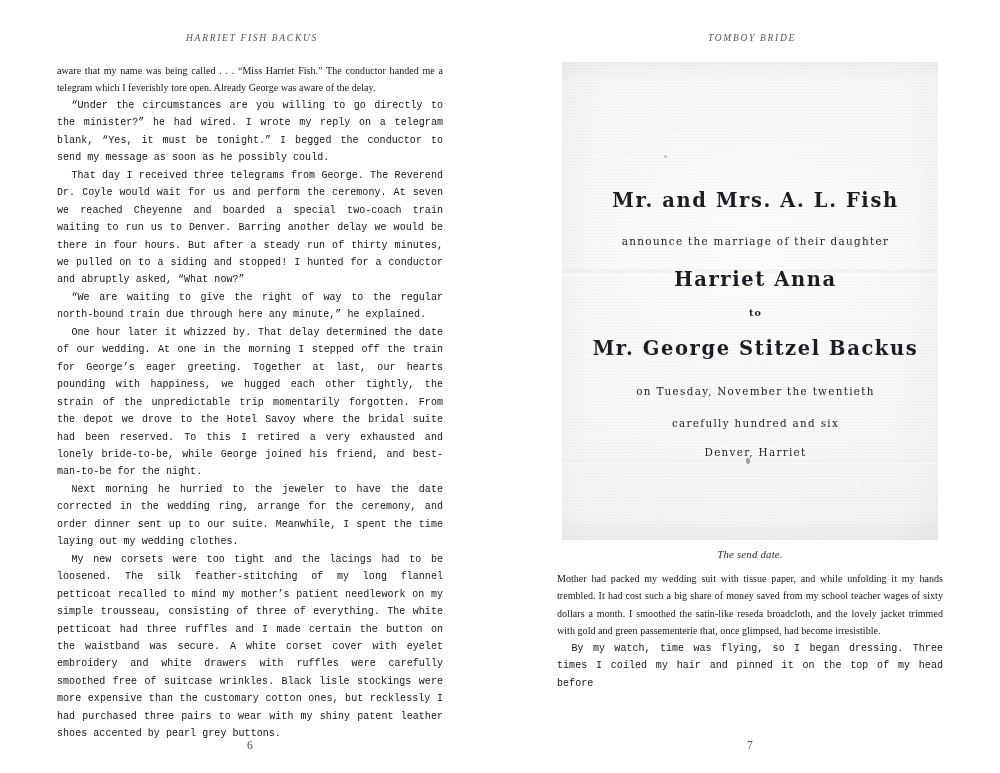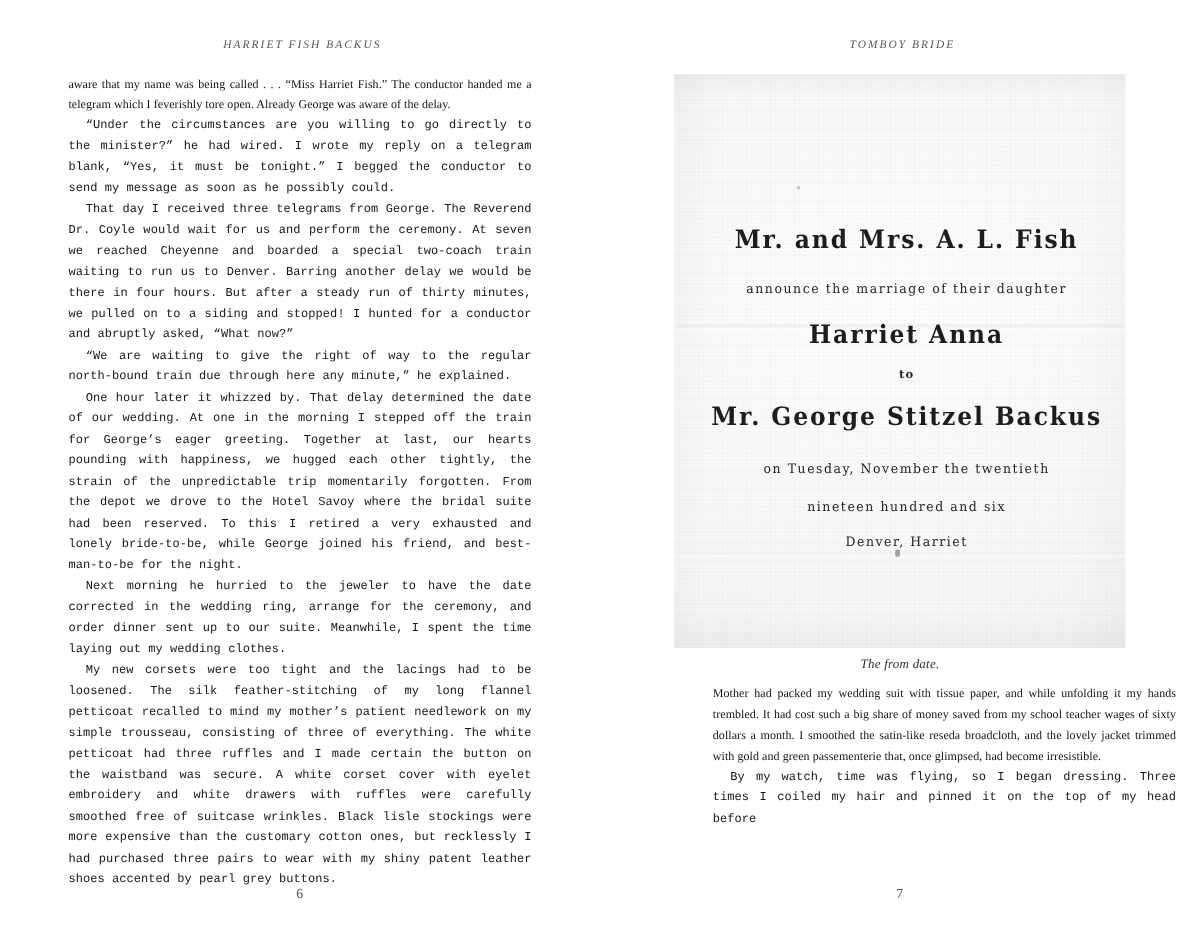--- a/index.html
+++ b/index.html
@@ -188,21 +188,20 @@
     font-size: 10.8px;
     color: #2c2c32;
     letter-spacing: .2px;
   }
 
   .column-lower {
     position: absolute;
     left: 57px;
     width: 386px;
     top: 570px;
-    margin-left: 37px;
   }
 </style>
 </head>
 <body>
 
 <div class="spread">
 
   <div class="page page-left">
 
     <div class="runhead">HARRIET FISH BACKUS</div>
@@ -237,28 +236,28 @@
           <p class="inv-line inv-small">announce the marriage of their daughter</p>
           <div class="gap-2"></div>
           <p class="inv-line inv-names">Harriet Anna</p>
           <div class="gap-3"></div>
           <p class="inv-line inv-to">to</p>
           <div class="gap-3"></div>
           <p class="inv-line inv-names">Mr. George Stitzel Backus</p>
           <div class="gap-4"></div>
           <p class="inv-line inv-small">on Tuesday, November the twentieth</p>
           <div class="gap-5"></div>
-          <p class="inv-line inv-small">nineteen hundred and six</p>
+          <p class="inv-line inv-small">carefully hundred and six</p>
           <div class="gap-6"></div>
           <p class="inv-line inv-small">Denver, Harriet</p>
         </div>
       </div>
     </div>
 
-    <div class="caption">The from date.</div>
+    <div class="caption">The send date.</div>
 
     <div class="column-lower">
       <p class="para">Mother had packed my wedding suit with tissue paper, and while unfolding it my hands trembled. It had cost such a big share of money saved from my school teacher wages of sixty dollars a month. I smoothed the satin-like reseda broadcloth, and the lovely jacket trimmed with gold and green passementerie that, once glimpsed, had become irresistible.</p>
       <p class="para">By my watch, time was flying, so I began dressing. Three times I coiled my hair and pinned it on the top of my head before</p>
     </div>
 
     <div class="folio">7</div>
   </div>
 
 </div>

